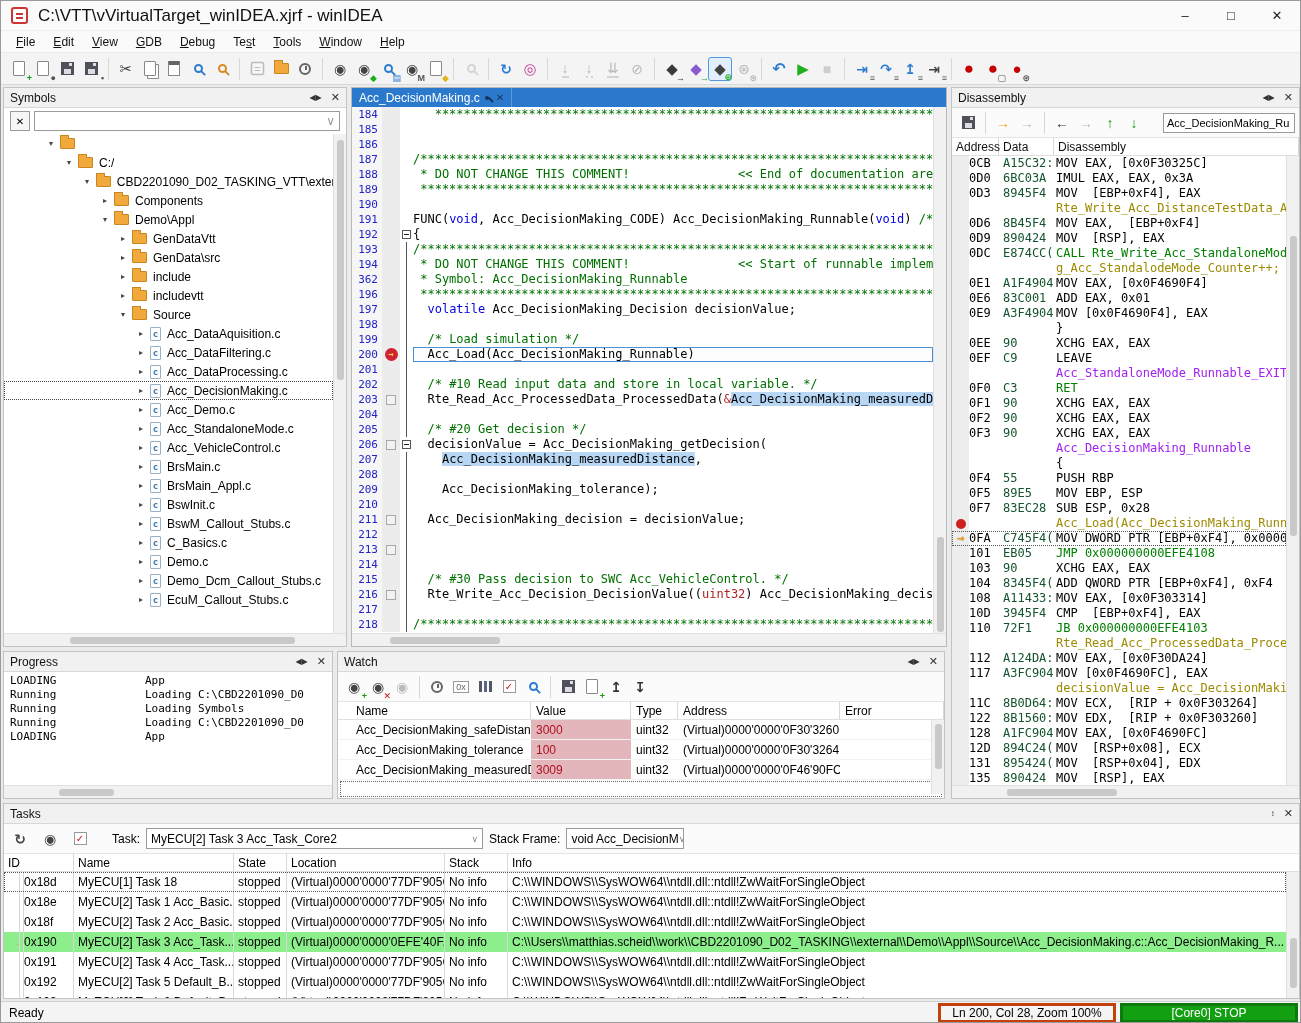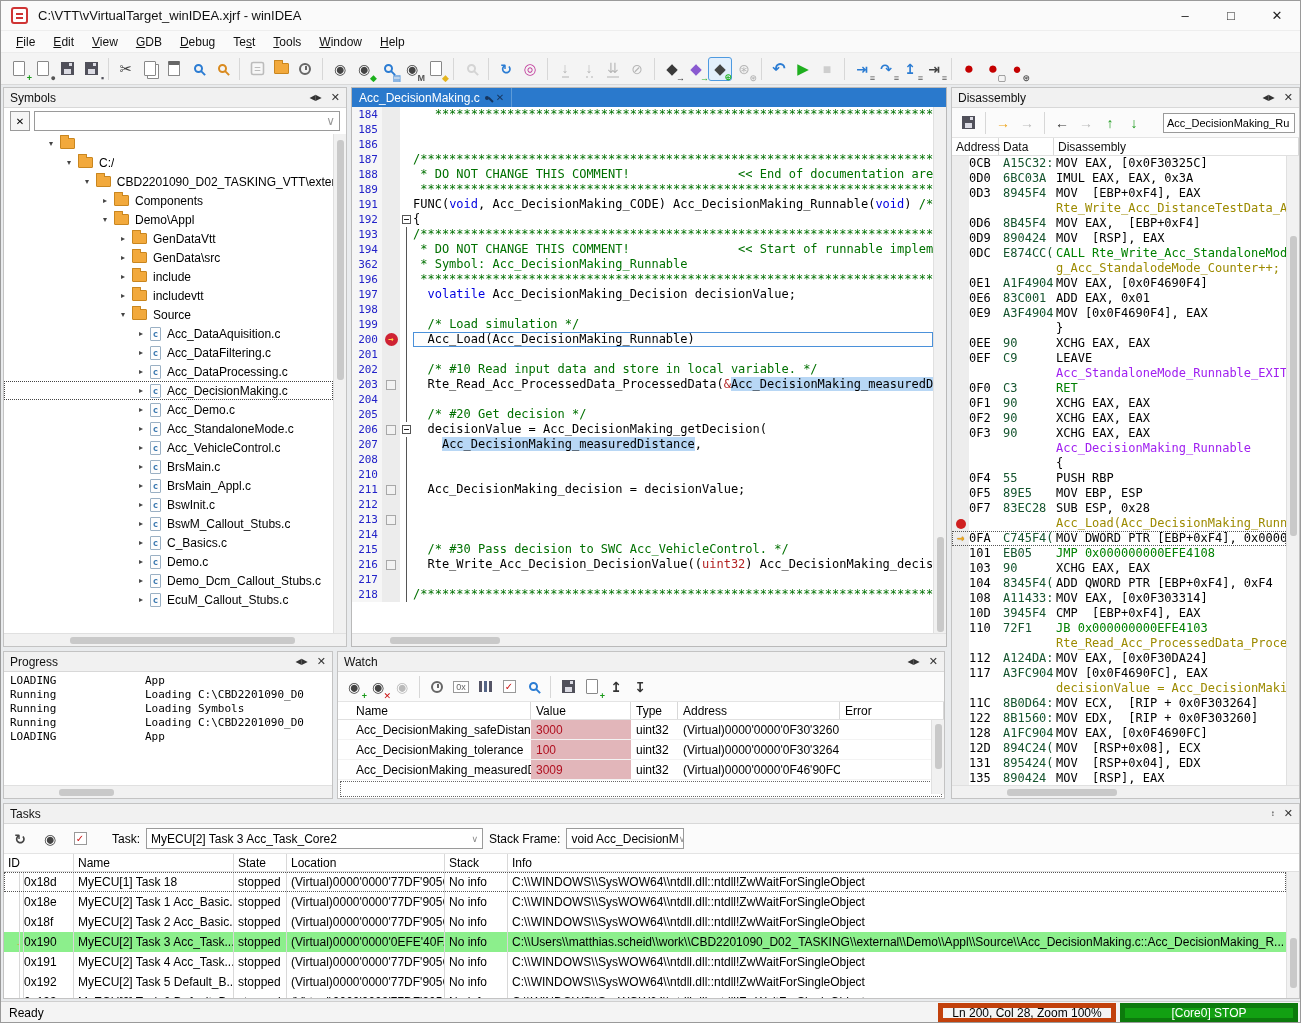--- a/index.html
+++ b/index.html
@@ -6,21 +6,21 @@
   html,body{width:1301px;height:1023px;overflow:hidden}
   body{font-family:"Liberation Sans","DejaVu Sans",sans-serif;font-size:12px;color:#000;
        background:#e9ebed;position:relative;border:1px solid #9a9a9a}
 
   
   #titlebar{position:absolute;left:0;top:0;width:100%;height:30px;background:#fafafa;
             display:flex;align-items:center;padding-left:10px;border-bottom:1px solid #eee}
   .app-logo{width:17px;height:17px;border:2px solid #cf3434;border-radius:3px;position:relative;background:#fff;flex:none}
   .app-logo::after{content:"";position:absolute;left:3px;top:3px;right:3px;bottom:3px;
        background:repeating-linear-gradient(0deg,#cf3434 0 2px,#fff 2px 4px)}
-  #title-text{margin-left:10px;font-size:13px;color:#111}
+  #title-text{margin-left:10px;font-size:17px;color:#111}
   #win-controls{margin-left:auto;display:flex;height:100%}
   .wbtn{width:46px;display:flex;align-items:center;justify-content:center;font-size:13px;color:#222}
   #menubar{position:absolute;left:0;top:30px;width:100%;height:22px;background:#fafafa;
            display:flex;align-items:center;padding-left:6px;border-bottom:1px solid #ececec}
   .menu-item{padding:2px 9px;color:#111}
   .menu-item u{text-decoration:underline}
   #toolbar{position:absolute;left:0;top:52px;width:100%;height:32px;background:#f4f4f4;
            display:flex;align-items:center;padding-left:6px;border-bottom:1px solid #d9d9d9}
   .tsep{width:1px;height:22px;background:#d7d7d7;margin:0 5px;flex:none}
   .tbi{display:inline-flex;width:24px;height:24px;align-items:center;justify-content:center;
@@ -158,21 +158,21 @@
   .tkrow.focus{outline:1px dotted #555;outline-offset:-1px}
   .tk-ic{width:16px;flex:none;display:inline-flex;justify-content:center}
   .fork{stroke:#8a8a8a;fill:#fff}
   .cur-arrow{color:#e8921a;font-weight:bold}
 
   
   #statusbar{position:absolute;left:0;top:1000px;width:100%;height:23px;background:#f4f4f4;
              border-top:1px solid #cfcfcf;display:flex;align-items:center}
   #status-ready{padding-left:8px}
   #status-right{margin-left:auto;display:flex;height:100%;align-items:stretch}
-  .sbox{border:5px solid #c2410c;margin:1px 2px;display:flex;align-items:center;justify-content:center}
+  .sbox{border:3px solid #c2410c;margin:1px 2px;display:flex;align-items:center;justify-content:center}
   #status-pos{width:178px}
   #status-core{width:178px;background:#12a012;color:#fff;border-color:#0c7a0c}
 </style>
 </head>
 <body>
 
 <div id="titlebar">
   <span class="app-logo"></span>
   <span id="title-text">C:\VTT\vVirtualTarget_winIDEA.xjrf - winIDEA</span>
   <div id="win-controls">
@@ -500,20 +500,24 @@
     <span class="code"><span class="seg-c">/***********************************************************************************</span></span></div>
       <div class="eline">
     <span class="lnum">188</span>
     <span class="gut"></span><span class="fold"></span>
     <span class="code"><span class="seg-c"> * DO NOT CHANGE THIS COMMENT!               &lt;&lt; End of documentation area &gt;&gt;</span></span></div>
       <div class="eline">
     <span class="lnum">189</span>
     <span class="gut"></span><span class="fold"></span>
     <span class="code"><span class="seg-c"> ***********************************************************************************</span></span></div>
       <div class="eline">
+    <span class="lnum">190</span>
+    <span class="gut"></span><span class="fold"></span>
+    <span class="code"></span></div>
+      <div class="eline">
     <span class="lnum">191</span>
     <span class="gut"></span><span class="fold"></span>
     <span class="code"><span class="seg-p">FUNC(</span><span class="seg-k">void</span><span class="seg-p">, Acc_DecisionMaking_CODE) Acc_DecisionMaking_Runnable(</span><span class="seg-k">void</span><span class="seg-p">) </span><span class="seg-c">/* </span></span></div>
       <div class="eline">
     <span class="lnum">192</span>
     <span class="gut"></span><span class="fold"><span class="minusbox"></span></span>
     <span class="code"><span class="seg-p">{</span></span></div>
       <div class="eline">
     <span class="lnum">193</span>
     <span class="gut"></span><span class="fold line"></span>
@@ -571,20 +575,24 @@
     <span class="gut"><span class="g-cb"></span></span><span class="fold"><span class="minusbox"></span></span>
     <span class="code"><span class="seg-p">  decisionValue = Acc_DecisionMaking_getDecision(</span></span></div>
       <div class="eline">
     <span class="lnum">207</span>
     <span class="gut"></span><span class="fold line"></span>
     <span class="code"><span class="seg-p">    </span><span class="seg-s">Acc_DecisionMaking_measuredDistance</span><span class="seg-p">,</span></span></div>
       <div class="eline">
     <span class="lnum">208</span>
     <span class="gut"></span><span class="fold line"></span>
     </div>
+      <div class="eline">
+    <span class="lnum">209</span>
+    <span class="gut"></span><span class="fold line"></span>
+    <span class="code"><span class="seg-p">    Acc_DecisionMaking_tolerance);</span></span></div>
       <div class="eline">
     <span class="lnum">210</span>
     <span class="gut"></span><span class="fold line"></span>
     <span class="code"></span></div>
       <div class="eline">
     <span class="lnum">211</span>
     <span class="gut"><span class="g-cb"></span></span><span class="fold line"></span>
     <span class="code"><span class="seg-p">  Acc_DecisionMaking_decision = decisionValue;</span></span></div>
       <div class="eline">
     <span class="lnum">212</span>

